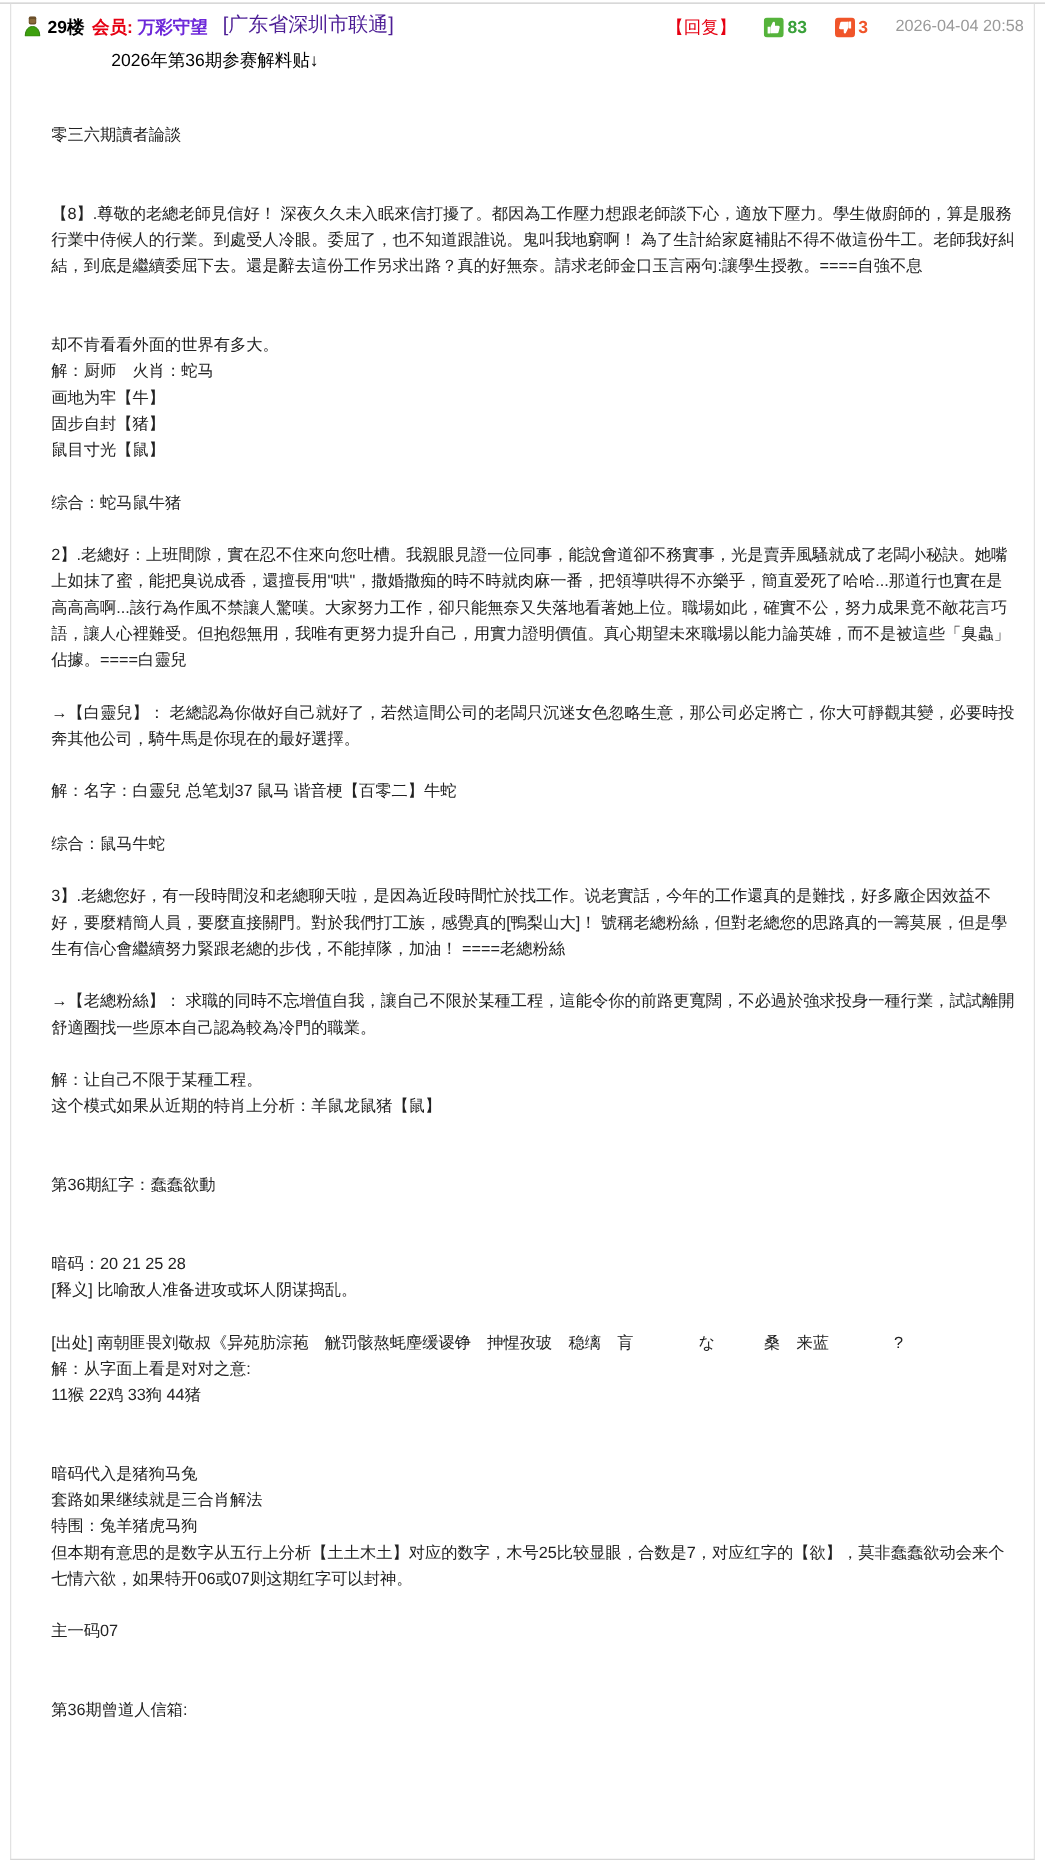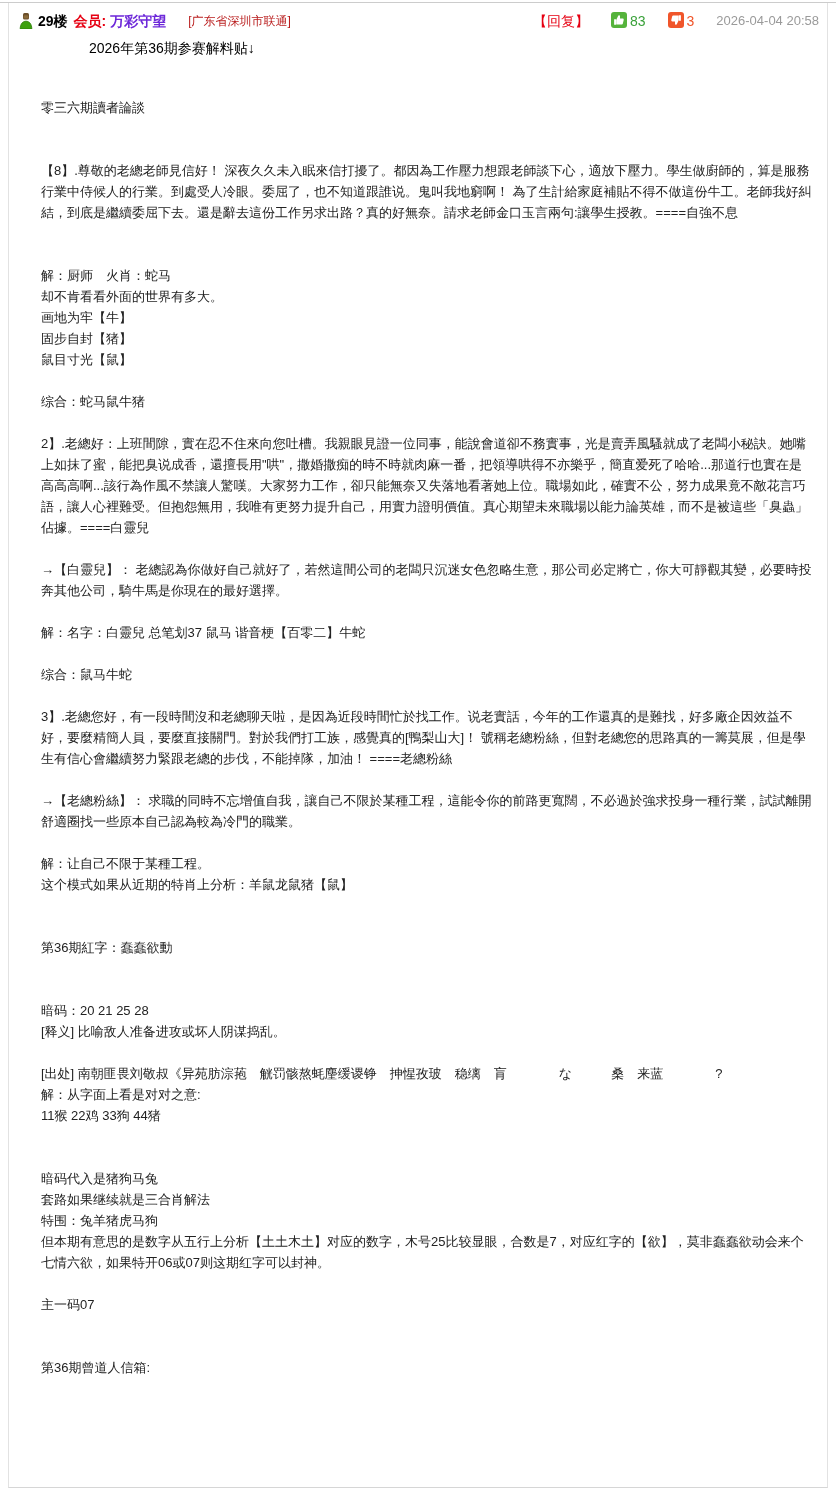--- a/index.html
+++ b/index.html
@@ -18,25 +18,25 @@
 
   .post-header {
     display:flex; justify-content:space-between; align-items:center;
     padding:9px 8px 0 10px; font-size:14px; line-height:18px;
   }
   .h-left { display:flex; align-items:center; gap:4px; white-space:nowrap; }
   .avatar { display:inline-flex; width:14px; height:16px; margin-right:1px; }
   .floor { font-weight:bold; color:#000; }
   .member-label { color:#e60012; font-weight:bold; margin-left:2px; }
   .username { color:#6d28d9; font-weight:bold; cursor:pointer; text-decoration:none; }
-  .location { color:#b91c1c; font-size:12px; margin-left:18px; }
+  .location { color:#4c1d95; font-size:16px; margin-left:8px; }
 
   .h-right { display:flex; align-items:center; gap:22px; white-space:nowrap; }
   .reply-btn { color:#e60012; cursor:pointer; text-decoration:none; font-size:14px; }
-  .vote { display:inline-flex; align-items:flex-start; gap:3px; cursor:pointer; }
+  .vote { display:inline-flex; align-items:flex-end; gap:3px; cursor:pointer;font-weight:bold; }
   .vote svg { display:block; }
   .like-num { color:#3aa13a; font-size:14px; }
   .dislike-num { color:#f0552a; font-size:14px; }
   .time { color:#9a9a9a; font-size:13px; }
 
   .post-subtitle { padding:9px 0 0 80px; font-size:14px; color:#000; line-height:18px; }
 
   .post-body {
     padding:40px 14px 18px 32px;
     font-size:13px; line-height:21px; color:#222;
@@ -100,24 +100,24 @@
 
       <div class="bl"></div>
 
       <div class="bl">【8】.尊敬的老總老師見信好！ 深夜久久未入眠來信打擾了。都因為工作壓力想跟老師談下心，適放下壓力。學生做廚師的，算是服務行業中侍候人的行業。到處受人冷眼。委屈了，也不知道跟誰说。鬼叫我地窮啊！ 為了生計給家庭補貼不得不做這份牛工。老師我好糾結，到底是繼續委屈下去。還是辭去這份工作另求出路？真的好無奈。請求老師金口玉言兩句:讓學生授教。====自強不息</div>
 
       <div class="bl"></div>
 
 
       <div class="bl"></div>
 
+      <div class="bl">却不肯看看外面的世界有多大。</div>
+
       <div class="bl">解：厨师　火肖：蛇马</div>
 
-      <div class="bl">却不肯看看外面的世界有多大。</div>
-
       <div class="bl">画地为牢【牛】</div>
 
       <div class="bl">固步自封【猪】</div>
 
       <div class="bl">鼠目寸光【鼠】</div>
 
       <div class="bl"></div>
 
       <div class="bl">综合：蛇马鼠牛猪</div>
 

